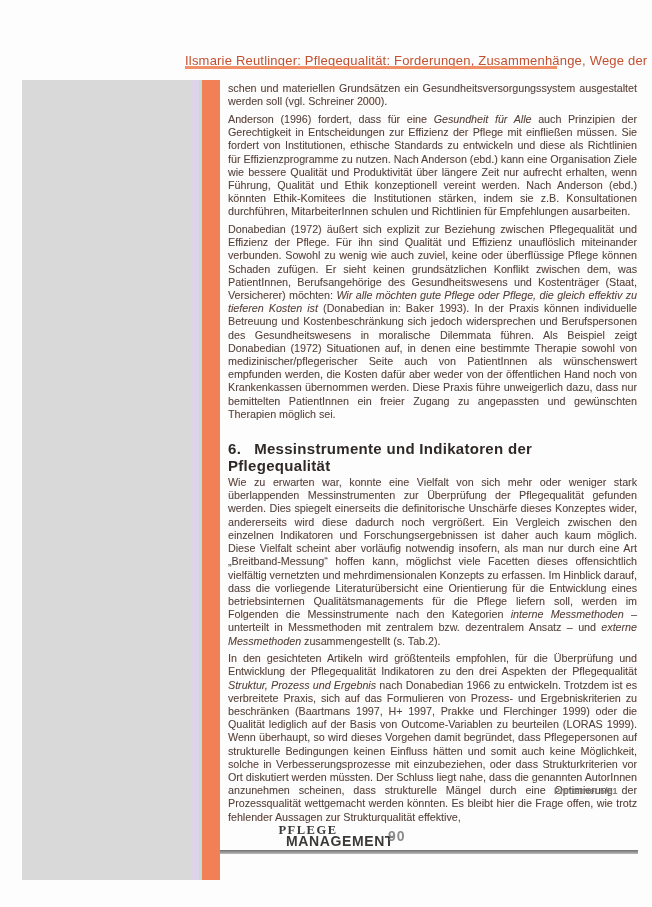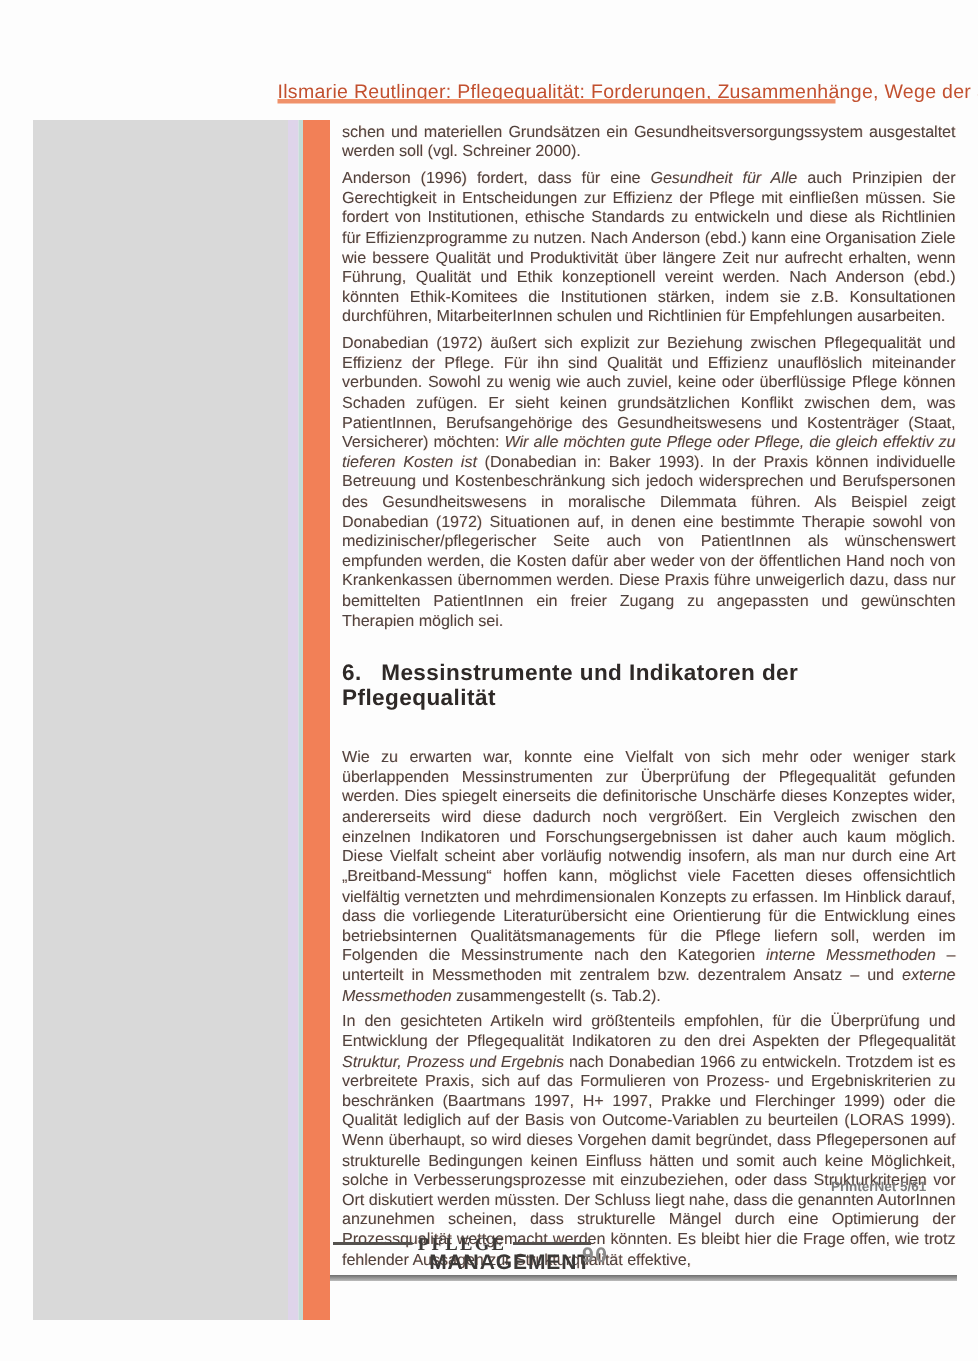--- a/index.html
+++ b/index.html
@@ -36,29 +36,29 @@
   
   .article-body{
     position:absolute;left:228px;top:82px;width:409px;
     font-size:10.7px;line-height:13.2px;color:var(--body-text);
     text-align:justify;hyphens:auto;-webkit-hyphens:auto;
     text-shadow:0.4px 0 0 rgba(216,106,62,0.28);
   }
   .article-body p{margin:0 0 4.5px 0;}
   .article-body em{}
   .section-heading{
-    margin:19px 0 25px 0;font-size:15px;line-height:17px;font-weight:bold;
+    margin:19px 0 2px 0;font-size:15px;line-height:17px;font-weight:bold;
     letter-spacing:.3px;color:var(--heading-text);text-align:left;
     text-shadow:none;
   }
   .section-heading .h-num{margin-right:13px;}
 
   
   .journal-logo{position:absolute;left:222px;top:823px;width:172px;color:#3c3a38;}
-  .logo-row1{display:flex;align-items:center;height:12px;}
+  .logo-row1{display:flex;align-items:center;height:12px;flex-direction:column;}
   .logo-line{flex:1;height:1.5px;background:#55524f;}
   .logo-pflege{font-family:"Liberation Serif", serif;font-weight:bold;font-size:12.5px;letter-spacing:1.5px;padding:0 4px;white-space:nowrap;}
   .logo-management{font-size:14px;font-weight:bold;letter-spacing:.6px;text-align:right;margin-top:-2px;white-space:nowrap;}
   .footer-rule{position:absolute;left:220px;top:850px;width:418px;height:4px;background:linear-gradient(#6e6e6e,#bcbcbc);}
   .page-number{position:absolute;left:388px;top:824px;font-size:14px;line-height:24px;font-weight:bold;color:var(--footer-gray);letter-spacing:1px;}
   .issue-label{position:absolute;left:510px;top:786px;font-size:9px;font-weight:bold;color:#7d7d7d;white-space:nowrap;padding-left:44px;}
 </style>
 </head>
 <body>
 

